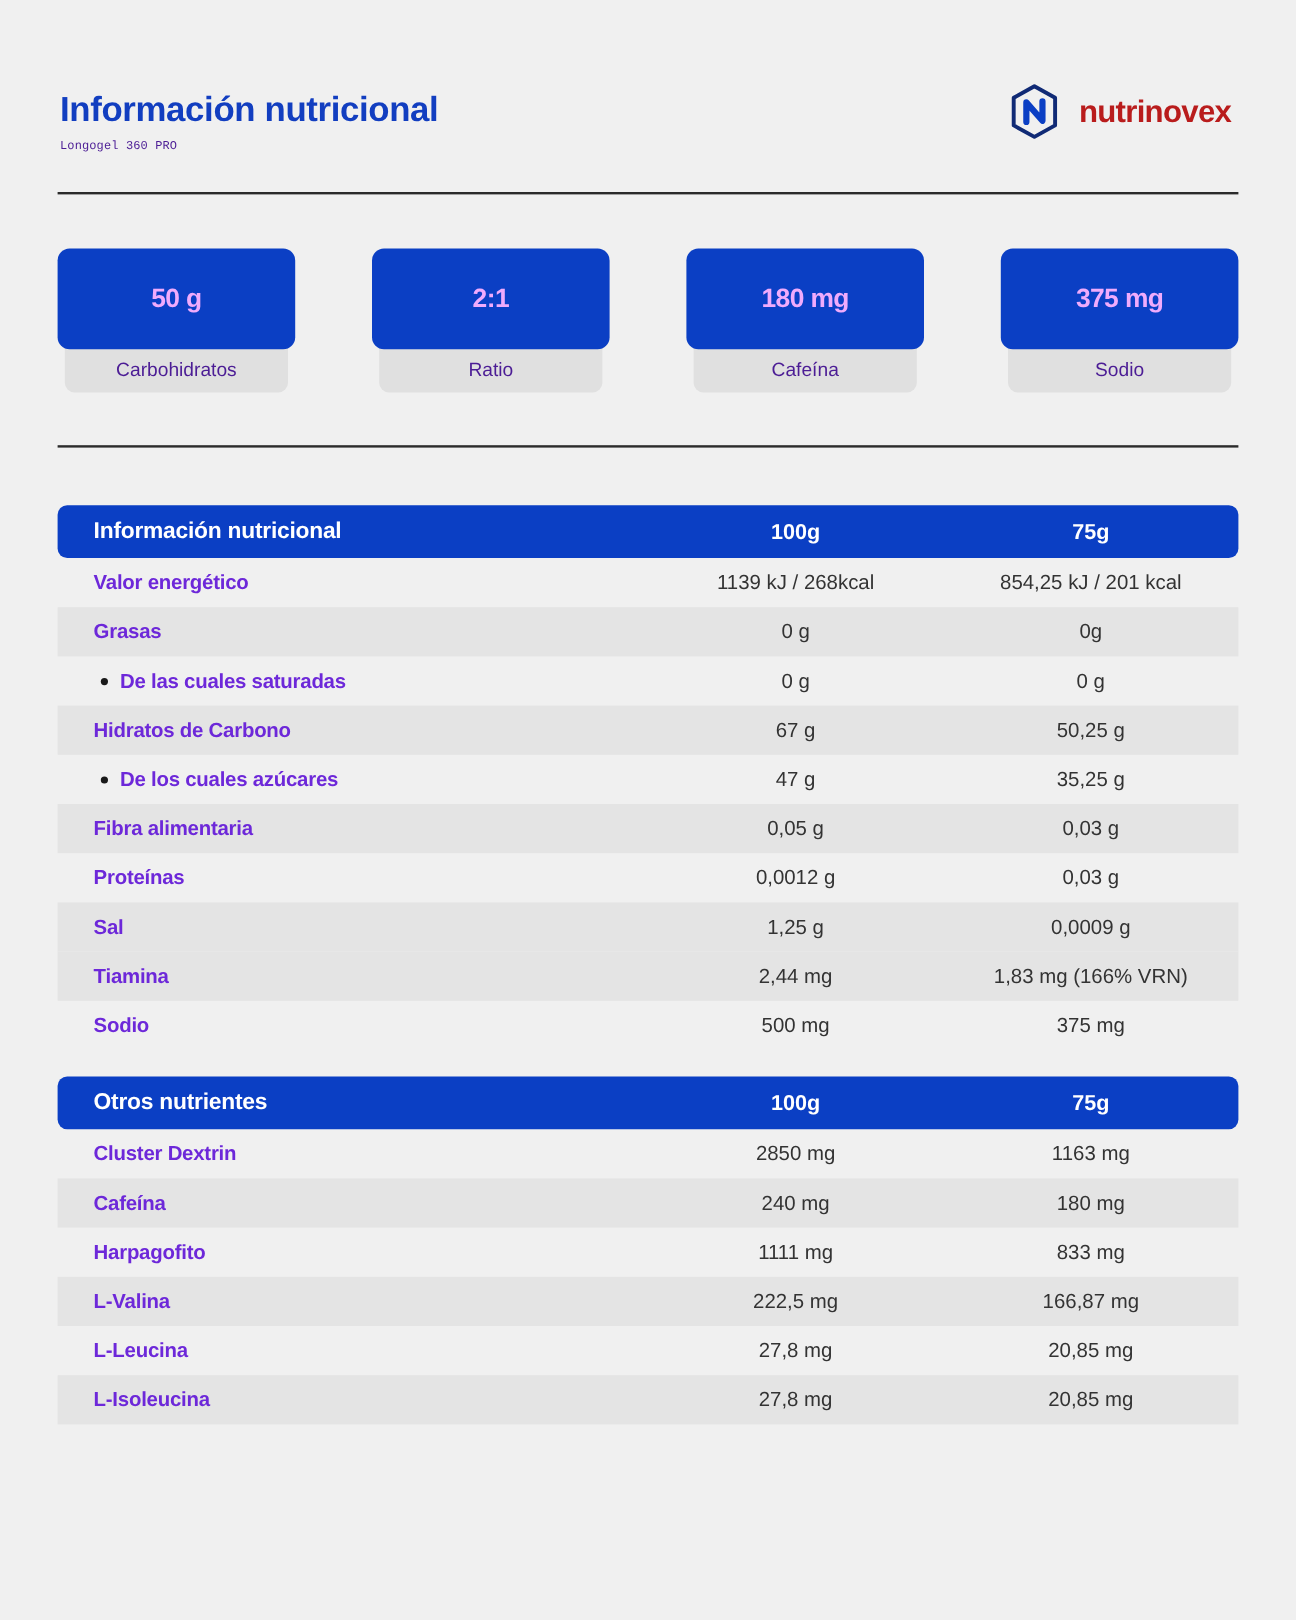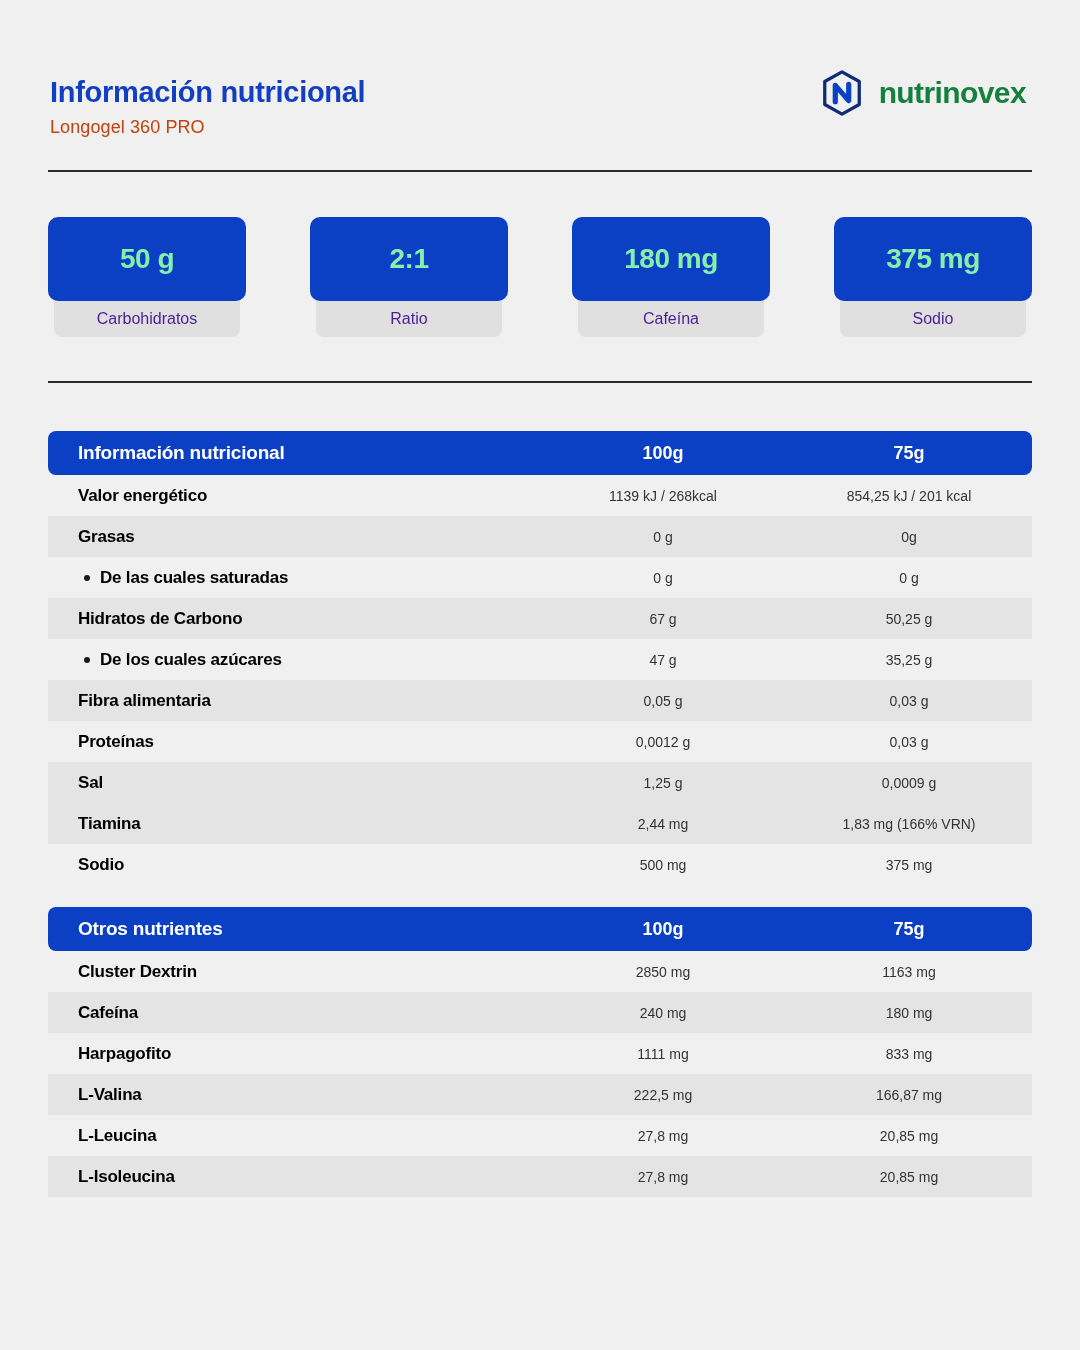--- a/index.html
+++ b/index.html
@@ -29,63 +29,64 @@
   }
   .title-block { padding-top: 14px; }
   .title {
     font-size: 29px;
     font-weight: bold;
     color: #123ec0;
     letter-spacing: -0.3px;
   }
   .subtitle {
     margin-top: 8px;
-    font-size: 18px;
-    color: #c2410c;
+    font-size: 10px;
+    color: #4c1d95;
     letter-spacing: 0.1px;
+    font-family: Liberation Mono, monospace;
   }
   .brand {
     display: flex;
     align-items: center;
     gap: 14px;
     padding-top: 8px;
     padding-right: 4px;
   }
   .brand-mark { width: 46px; height: 46px; display: block; }
   .brand-name {
-    font-size: 30px;
-    font-weight: bold;
-    color: #15803d;
+    font-size: 26px;
+    font-weight: bold;
+    color: #b91c1c;
     letter-spacing: -0.6px;
   }
 
   .rule {
     height: 2px;
     background: #2b2b2b;
     margin: 32px 0 0 0;
   }
   .rule.second { margin-top: 44px; }
 
   
   .cards {
     display: grid;
     grid-template-columns: repeat(4, 1fr);
     gap: 64px;
     margin-top: 45px;
   }
   .card { display: flex; flex-direction: column; }
   .card-value {
     background: #0b3fc4;
-    color: #86efac;
+    color: #f0abfc;
     border-radius: 10px;
     height: 84px;
     display: flex;
     align-items: center;
     justify-content: center;
-    font-size: 28px;
+    font-size: 22px;
     font-weight: bold;
     letter-spacing: -0.5px;
     position: relative;
     z-index: 2;
   }
   .card-label {
     background: #e0e0e0;
     color: #4c1d95;
     border-radius: 0 0 8px 8px;
     height: 42px;
@@ -120,40 +121,40 @@
     display: grid;
     grid-template-columns: 2fr 1fr 1fr;
     align-items: center;
     min-height: 41px;
   }
   .trow.alt { background: #e4e4e4; }
   .td-name {
     padding-left: 30px;
     font-size: 17px;
     font-weight: bold;
-    color: #000000;
+    color: #6d28d9;
     letter-spacing: -0.2px;
   }
   .td-name.sub {
     padding-left: 52px;
     position: relative;
   }
   .td-name.sub .bullet {
     position: absolute;
     left: 36px;
     top: 50%;
     transform: translateY(-50%);
     width: 6px;
     height: 6px;
     border-radius: 50%;
     background: #191919;
   }
   .td-val {
     text-align: center;
-    font-size: 14px;
+    font-size: 17px;
     color: #333333;
   }
 
   .footer-space { height: 40px; }
 </style>
 </head>
 <body>
 
 <div class="page">
 

